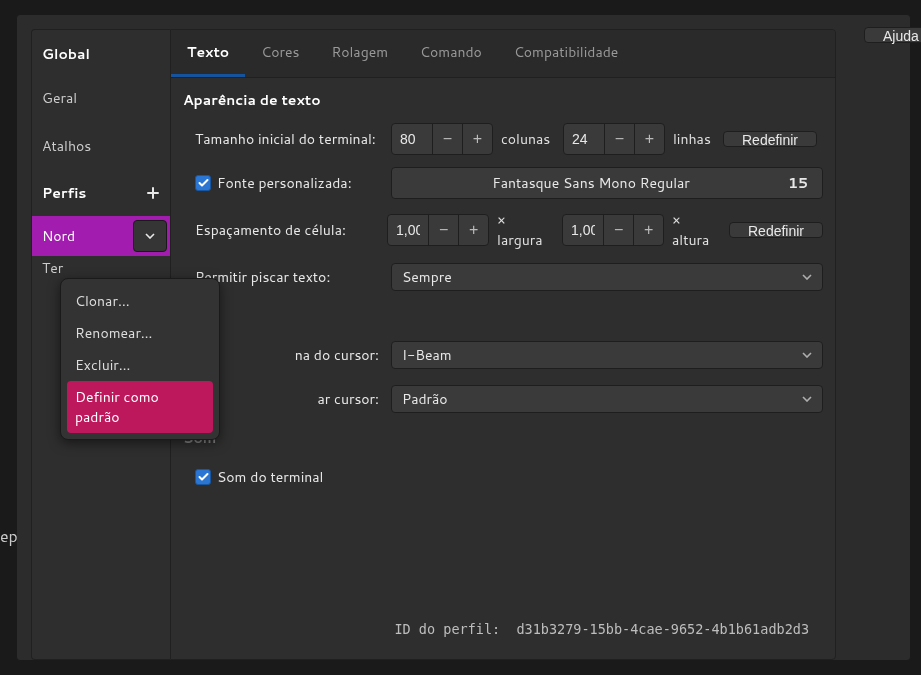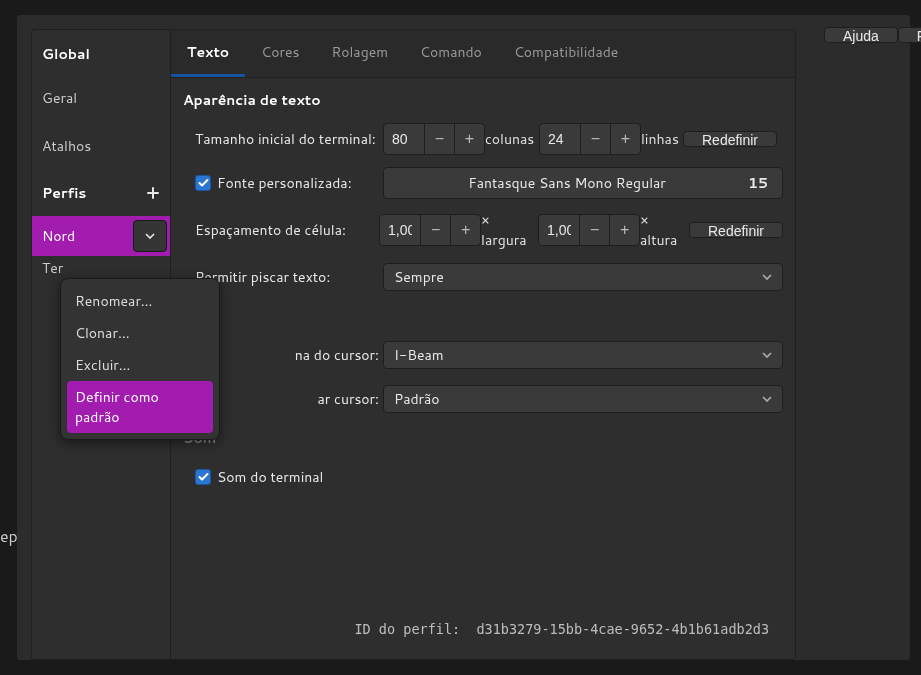--- a/index.html
+++ b/index.html
@@ -135,20 +135,21 @@
     flex: 1;
   }
   .section-title {
     color: #fff;
     font-weight: 600;
     padding: 2px 0;
   }
   .form-row {
     display: flex;
     align-items: center;
+    gap: 8px;
     min-height: 34px;
   }
   .form-label {
     width: 200px;
     padding-left: 12px;
     color: #e8e8e8;
   }
   .form-label-check {
     display: flex;
     align-items: center;
@@ -266,21 +267,21 @@
     padding: 6px;
     width: 160px;
   }
   .popup-item {
     padding: 6px 8px;
     color: #ddd;
     border-radius: 4px;
     cursor: pointer;
   }
   .popup-item.hover {
-    background: #a21caf;
+    background: #be185d;
     color: #fff;
   }
 
   .partial-text {
     position: absolute;
     left: 0;
     top: 524px;
     color: #ccc;
     font-size: 16px;
   }
@@ -428,19 +429,19 @@
     </div>
   </div>
 
   <div class="bottom-bar">
     <button class="btn">Ajuda</button>
     <button class="btn">Fechar</button>
   </div>
 </div>
 
 <div class="popup">
+  <div class="popup-item">Clonar…</div>
   <div class="popup-item">Renomear…</div>
-  <div class="popup-item">Clonar…</div>
   <div class="popup-item">Excluir…</div>
   <div class="popup-item hover">Definir como padrão</div>
 </div>
 
 <div class="partial-text">ep</div>
 
 </body></html>

